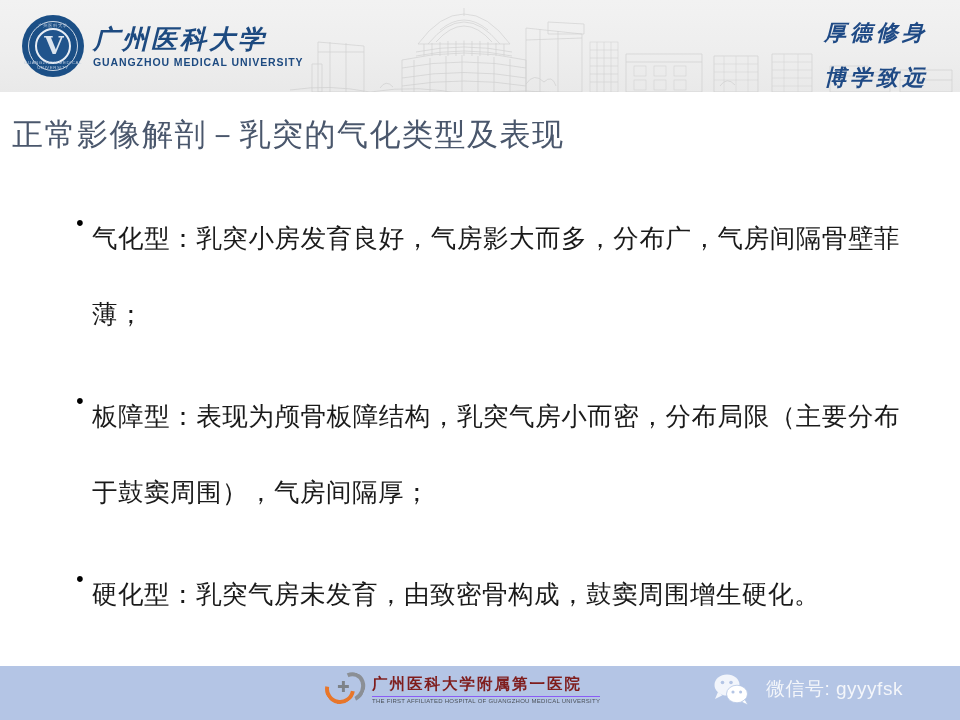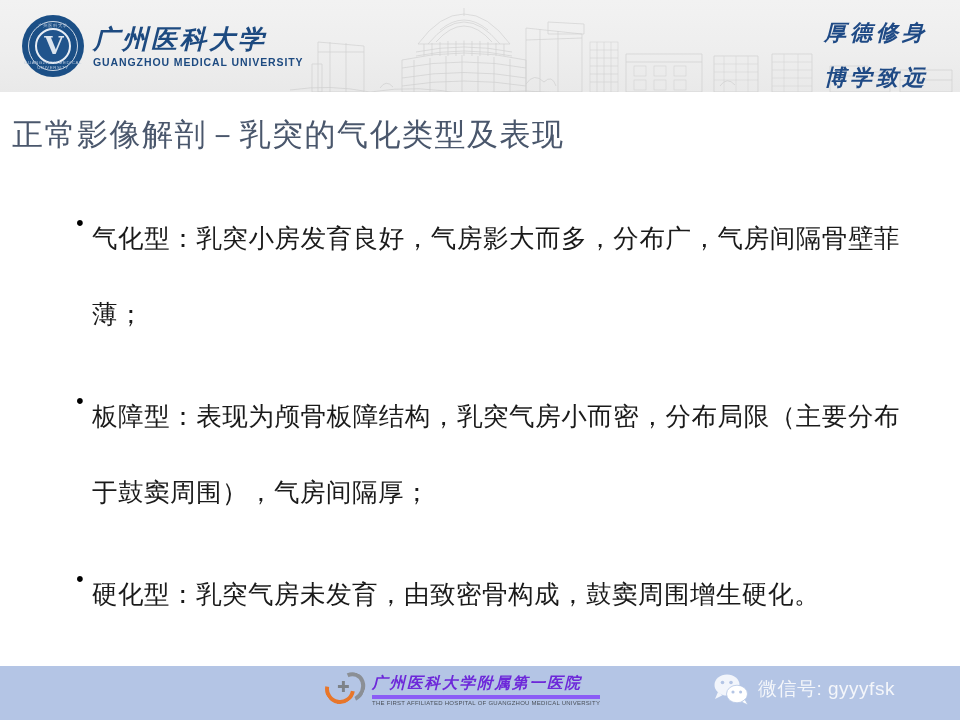--- a/index.html
+++ b/index.html
@@ -214,41 +214,40 @@
     color: #7d8288;
     font-size: 15px;
     line-height: 15px;
     font-family: "DejaVu Sans", sans-serif;
   }
   .hosp-names { display: flex; flex-direction: column; gap: 1px; }
   .hosp-cn {
     font-family: "DejaVu Serif", "Liberation Serif", serif;
     font-size: 15.5px;
     font-weight: bold;
-    font-style: italic;
-    color: #6d28d9;
+    color: #7f1d1d;
     letter-spacing: 2px;
     white-space: nowrap;
-    border-bottom: 4px solid #8b5cf6;
+    border-bottom: 1px solid #8b5cf6;
     padding-bottom: 1px;
   }
   .hosp-en {
     font-family: "Liberation Sans", sans-serif;
     font-size: 6px;
     color: #4a5059;
     letter-spacing: 0.25px;
     white-space: nowrap;
   }
 
   .wechat {
     position: absolute;
     left: 712px; top: 7px;
     display: flex;
     align-items: center;
-    gap: 8px;
+    gap: 16px;
   }
   .wechat-icon { width: 38px; height: 32px; flex: 0 0 38px; }
   .wechat-text {
     font-family: "Liberation Sans", sans-serif;
     font-size: 19px;
     color: #f4f6fa;
     letter-spacing: 0.5px;
     white-space: nowrap;
   }
 </style>

